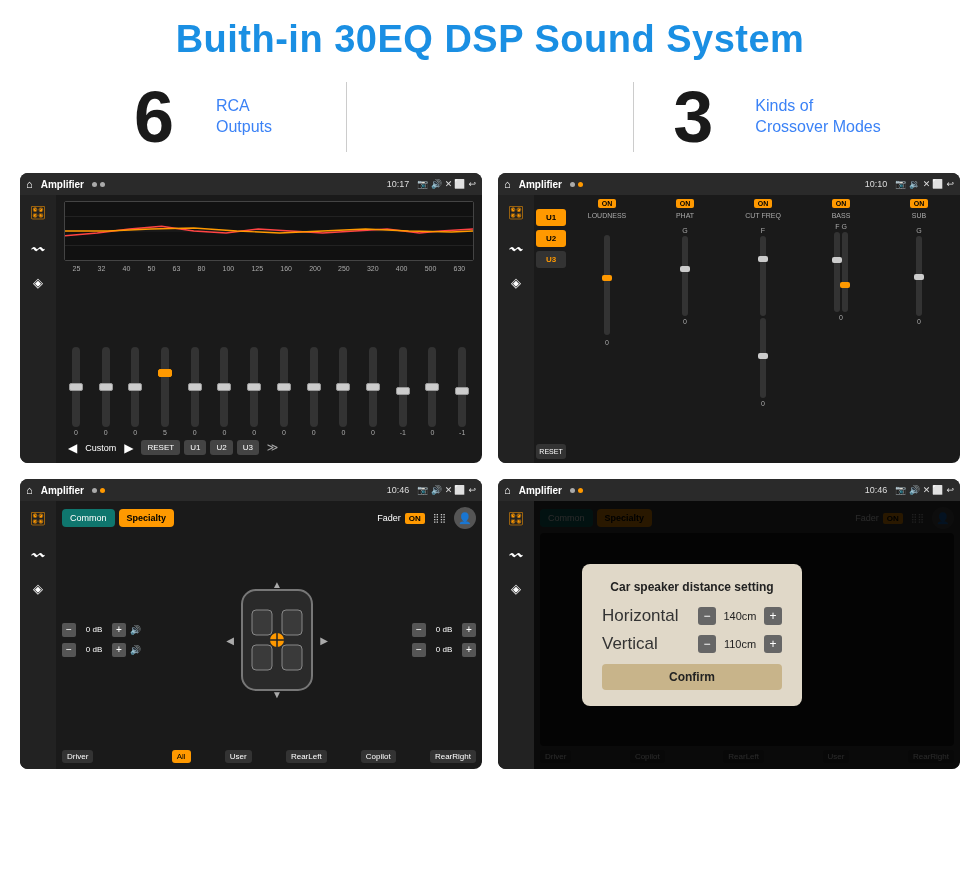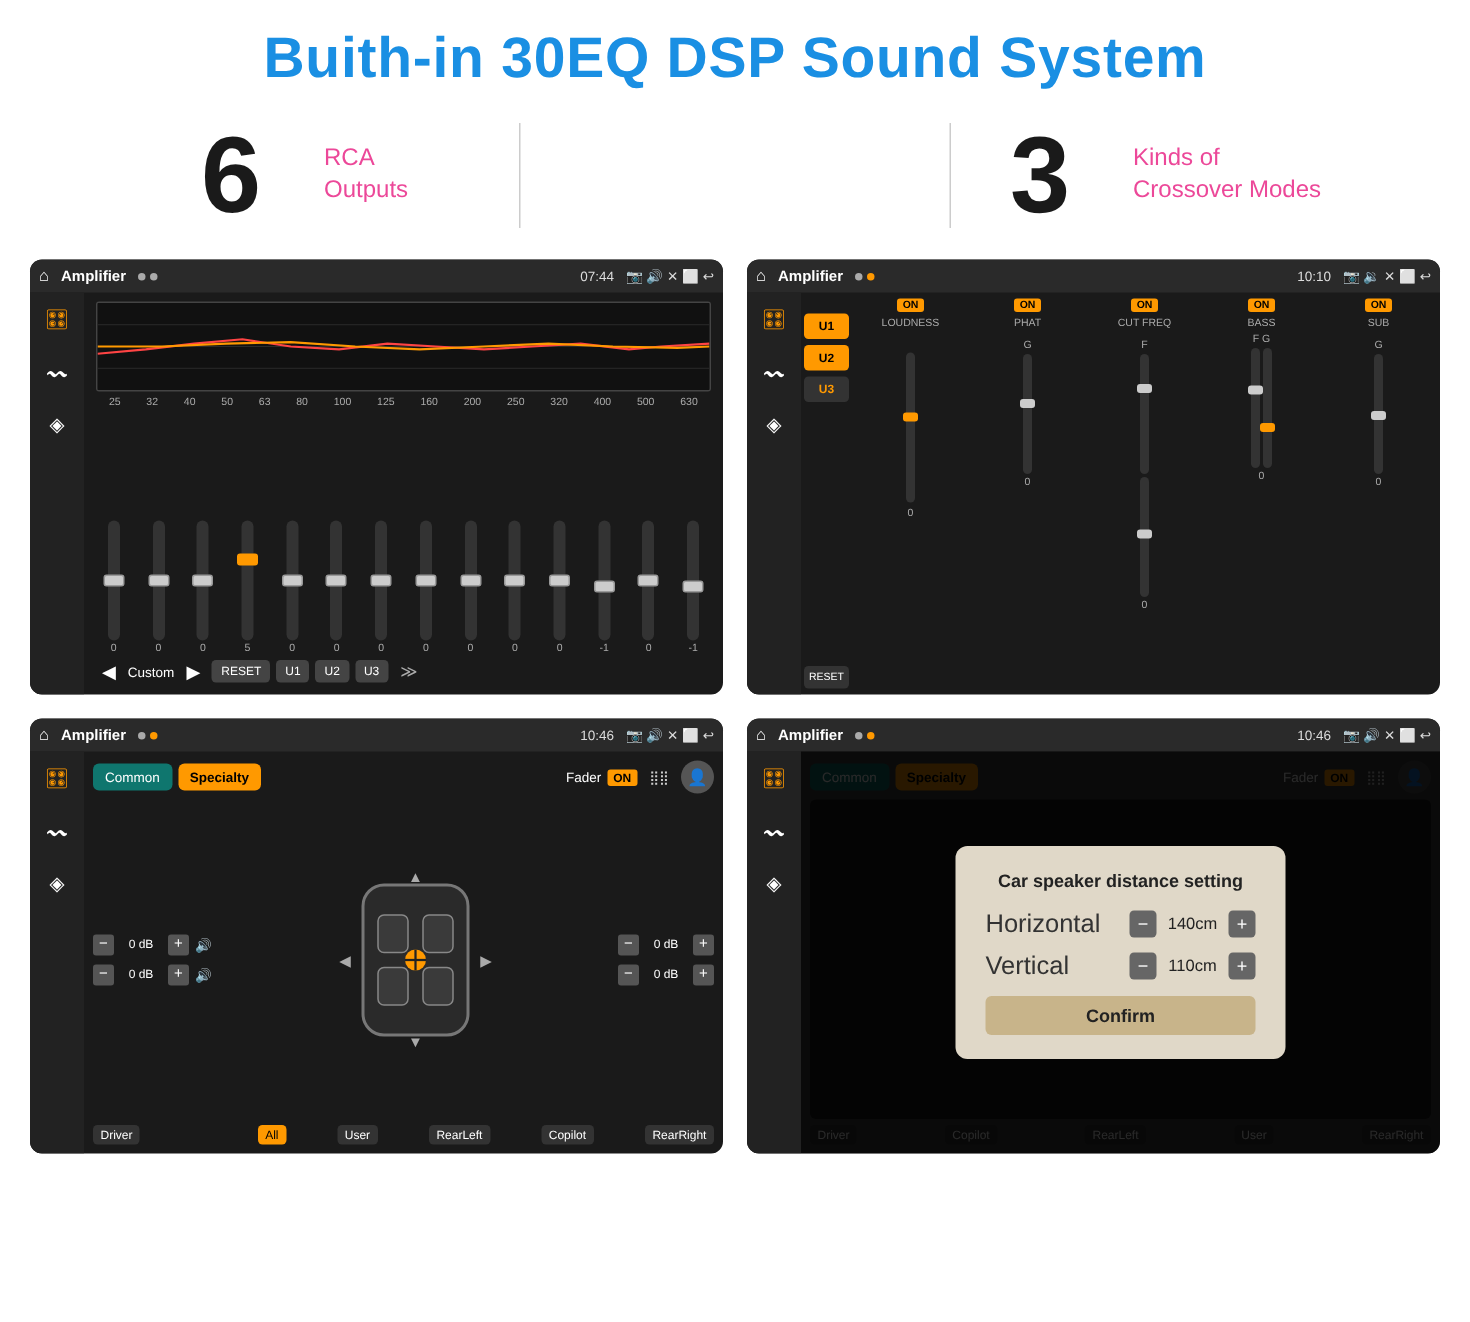--- a/index.html
+++ b/index.html
@@ -38,21 +38,21 @@
 
     .stat-number {
       font-size: 72px;
       font-weight: 900;
       color: #1a1a1a;
       line-height: 1;
     }
 
     .stat-text {
       font-size: 16px;
-      color: #ec4899;
+      color: #3b82f6;
       font-weight: 500;
       line-height: 1.3;
       margin-left: 32px;
     }
 
     .stat-divider {
       width: 1px;
       height: 70px;
       background: #ccc;
     }
@@ -370,22 +370,22 @@
 
     .dialog-overlay {
       position: absolute;
       left: 36px;
       top: 0;
       right: 0;
       bottom: 0;
       background: rgba(0,0,0,0.6);
       display: flex;
       align-items: center;
-      justify-content: center;
       z-index: 10;
+      padding-left: 48px;
     }
 
     .dialog-box {
       background: #e0d8c8;
       border-radius: 8px;
       padding: 16px 20px;
       width: 220px;
       font-size: 11px;
     }
 
@@ -471,21 +471,21 @@
 <div class="screens-grid">
 
   <div class="screen-card">
     <div class="status-bar">
       <span class="home-icon">⌂</span>
       <span class="app-name">Amplifier</span>
       <span class="dots">
         <span class="dot"></span>
           <span class="dot"></span>
       </span>
-      <span class="time">07:44</span>
+      <span class="time">10:17</span>
       <span class="icons">📷 🔊 ✕ ⬜ ↩</span>
     </div>
     <div class="eq-screen">
       <div class="eq-sidebar">
         <span class="eq-sidebar-icon">🎛</span>
         <span class="eq-sidebar-icon" style="color:#fff">〰</span>
         <span class="eq-sidebar-icon" style="color:#fff">◈</span>
       </div>
       <div class="eq-main">
         <div class="eq-graph">

